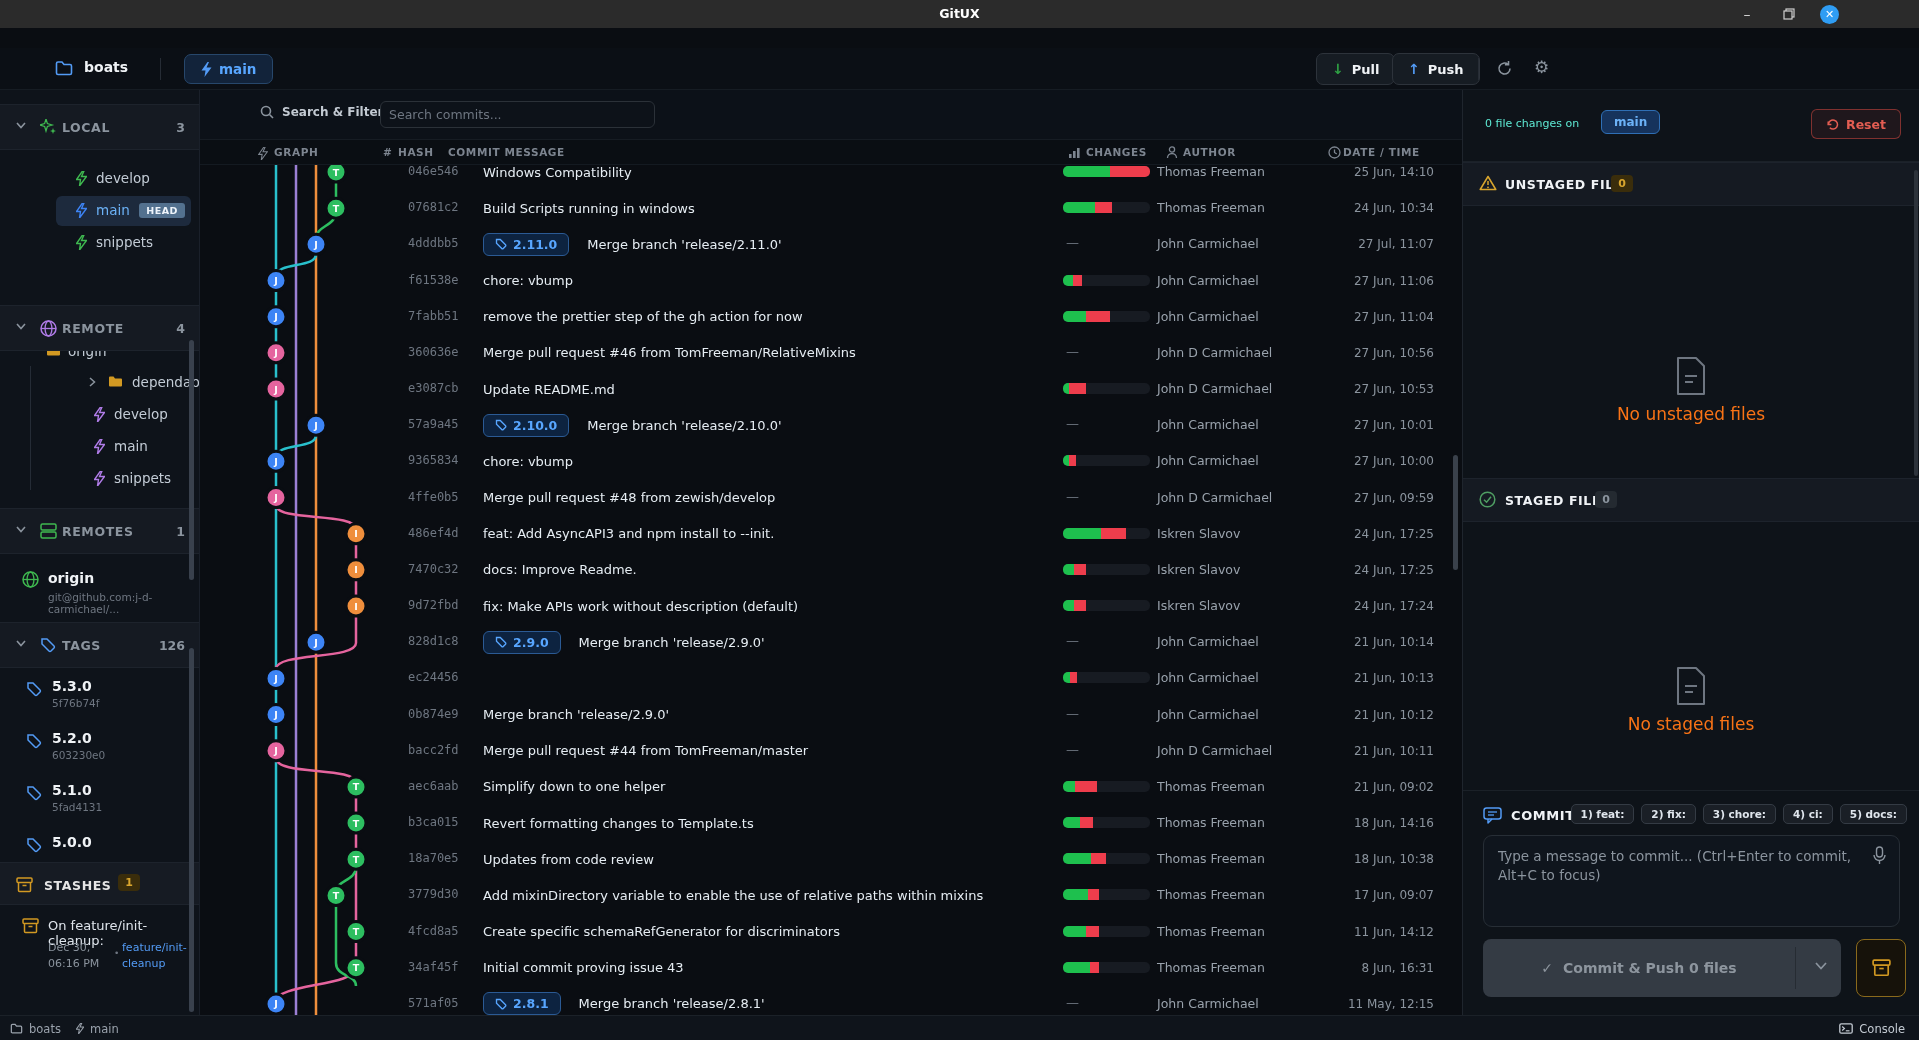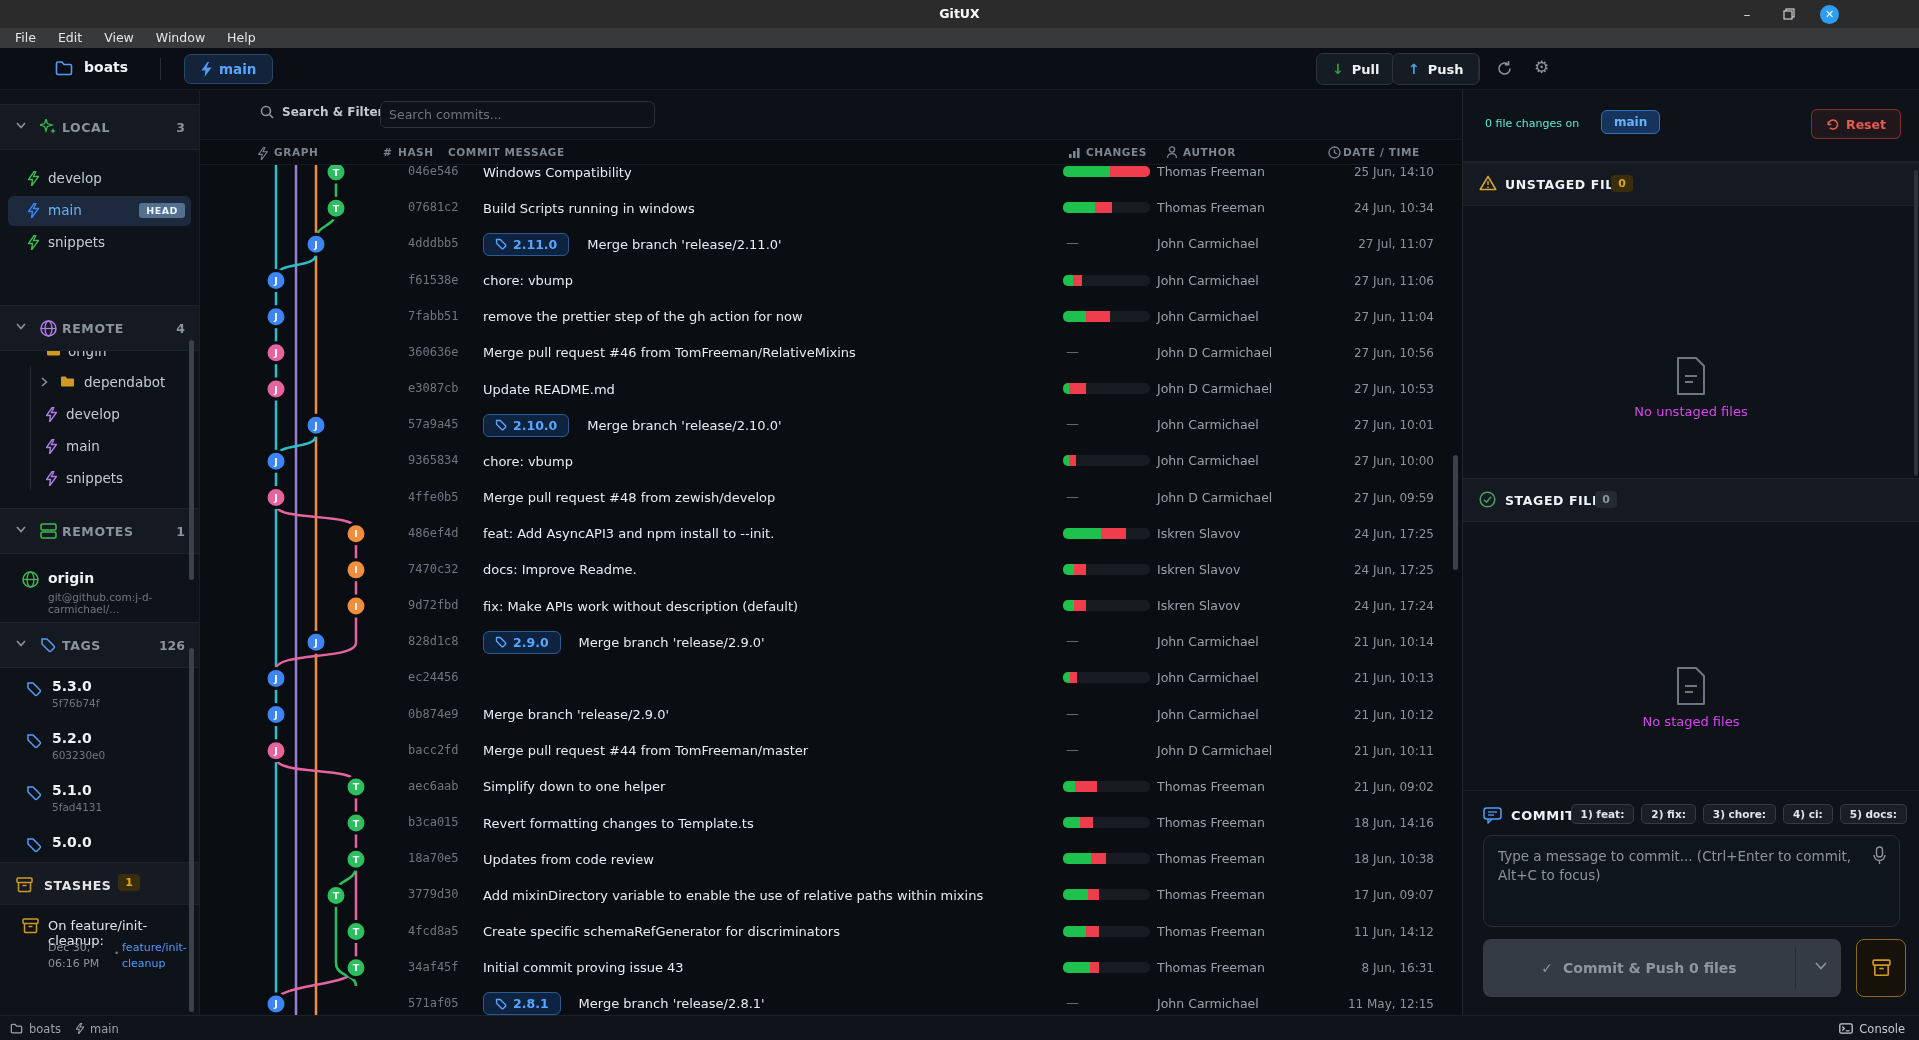--- a/index.html
+++ b/index.html
@@ -38,21 +38,21 @@
   .tb-refresh{left:1496px;}
   .tb-gear{left:1534px;top:9px;font-size:17px;}
 
   
   .sidebar{position:absolute;left:0;top:90px;width:200px;height:925px;background:#0e131a;border-right:1px solid #1a202a;overflow:hidden;}
   .sb-band{position:absolute;left:0;right:0;height:46px;background:#151a22;border-top:1px solid #1d232c;border-bottom:1px solid #1d232c;z-index:3;}
   .sb-chev{position:absolute;left:16px;top:17px;color:#8b949e;}
   .sb-ico{position:absolute;left:40px;top:14px;}
   .sb-title{position:absolute;left:62px;top:15px;font-size:12.5px;font-weight:bold;letter-spacing:0.6px;color:#8b949e;}
   .sb-count{position:absolute;right:14px;top:15px;font-size:12.5px;font-weight:bold;color:#8b949e;}
-  .sb-item{position:relative;height:32px;}
+  .sb-item{position:relative;height:32px;margin-left:48px;}
   .sb-item .bolt{position:absolute;left:28px;top:8px;}
   .sb-label{position:absolute;left:48px;top:7px;font-size:13.5px;color:#c3ccd6;}
   .sb-sel{position:absolute;left:8px;right:8px;top:1px;bottom:1px;background:#1d2a3d;border-radius:6px;}
   .head-badge{position:absolute;right:14px;top:8px;background:#53718f;color:#eef4fb;font-size:9.5px;font-weight:bold;
     padding:2px 7px;border-radius:3px;letter-spacing:0.5px;}
   .guide{position:absolute;left:30px;width:1px;background:#252c36;}
   .r-chev{position:absolute;left:41px;top:10px;color:#8b949e;}
   .folder-ico{position:absolute;top:8px;}
   .tag-item{position:relative;height:52px;}
   .tag-ico{position:absolute;left:26px;top:6px;}
@@ -105,21 +105,21 @@
     background:rgba(248,81,73,0.07);border:1px solid rgba(248,81,73,0.45);border-radius:6px;
     font-size:12.5px;font-weight:bold;color:#e35d52;}
   .sec-band{position:absolute;left:0;right:0;height:44px;background:#151a22;border-top:1px solid #1d232c;border-bottom:1px solid #1d232c;}
   .sec-ico{position:absolute;left:16px;top:12px;}
   .sec-title{position:absolute;left:42px;top:14px;font-size:12.5px;font-weight:bold;letter-spacing:0.6px;color:#f0f3f6;}
   .sec-badge{position:absolute;left:148px;top:12px;min-width:22px;text-align:center;padding:2px 5px;border-radius:4px;
     font-size:11px;font-weight:bold;}
   .badge-amber{background:#3a2d0b;color:#d9a62e;}
   .badge-gray{background:#242a31;color:#8b949e;}
   .empty{position:absolute;left:0;right:0;text-align:center;}
-  .empty-txt{margin-top:8px;font-size:13px;color:#d946ef;}
+  .empty-txt{margin-top:8px;font-size:17px;color:#f97316;}
   .rp-scroll{position:absolute;left:451px;top:80px;width:4px;height:306px;border-radius:2px;background:#2d333b;}
   .commit-sec{position:absolute;left:0;right:0;top:700px;bottom:0;border-top:1px solid #1b2128;}
   .cs-ico{position:absolute;left:20px;top:16px;}
   .cs-title{position:absolute;left:48px;top:17px;font-size:13px;font-weight:bold;letter-spacing:0.6px;color:#f0f3f6;}
   .chips{position:absolute;right:12px;top:13px;display:flex;gap:7px;}
   .chip{padding:3px 9px;background:#1a1f26;border:1px solid #343b44;border-radius:5px;
     font-size:10.5px;font-weight:bold;color:#dfe5ec;white-space:nowrap;}
   .cmt-box{position:absolute;left:20px;top:44px;width:417px;height:92px;background:#0f151d;
     border:1px solid #272e36;border-radius:9px;}
   .cmt-input{position:absolute;inset:0;background:transparent;border:none;resize:none;outline:none;
@@ -152,27 +152,20 @@
     <div class="winbtn wb-min">–</div>
     <div class="winbtn wb-max">
       <svg width="12" height="12" viewBox="0 0 12 12">
         <rect x="3" y="1" width="8" height="8" fill="none" stroke="#cfcfcf" stroke-width="1.2"></rect>
         <rect x="1" y="3" width="8" height="8" fill="#2b2b2b" stroke="#cfcfcf" stroke-width="1.2"></rect>
       </svg>
     </div>
     <div class="winbtn wb-close">✕</div>
   </div>
 
-  <div class="menubar" id="menubar">
-      <span class="menu-item">File</span>
-      <span class="menu-item">Edit</span>
-      <span class="menu-item">View</span>
-      <span class="menu-item">Window</span>
-      <span class="menu-item">Help</span>
-    </div>
 
   <div class="toolbar">
     <svg class="tb-folder" width="18" height="16" viewBox="0 0 18 16">
       <path d="M1.5 3.5 a1.5 1.5 0 0 1 1.5-1.5 h4 l2 2.5 h6 a1.5 1.5 0 0 1 1.5 1.5 v7 a1.5 1.5 0 0 1 -1.5 1.5 h-12 a1.5 1.5 0 0 1 -1.5-1.5 z" fill="none" stroke="#539bf5" stroke-width="1.6"></path>
     </svg>
     <span class="tb-repo">boats</span>
     <div class="tb-sep"></div>
     <div class="branch-chip">
       <svg width="11" height="15" viewBox="0 0 11 15">
         <path d="M6.5 0 L0.5 8.5 H4.5 L3.5 15 L10.5 5.5 H5.5 L8 0 Z" fill="#539bf5"></path>

